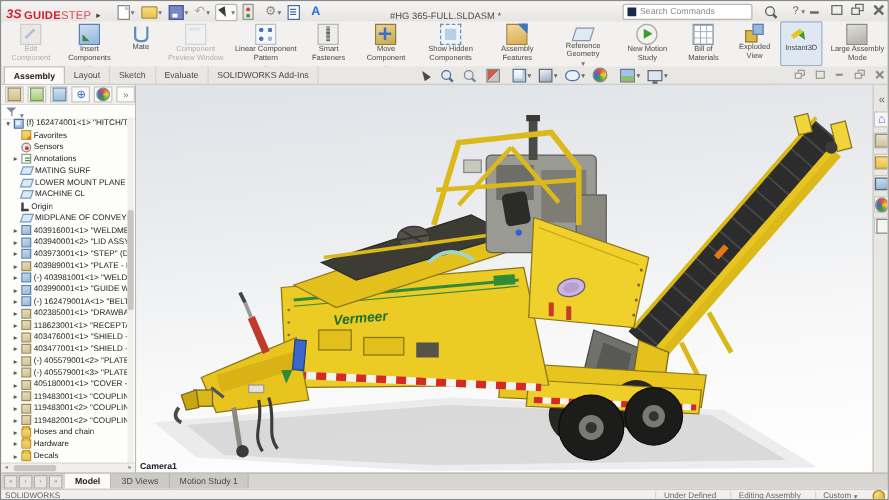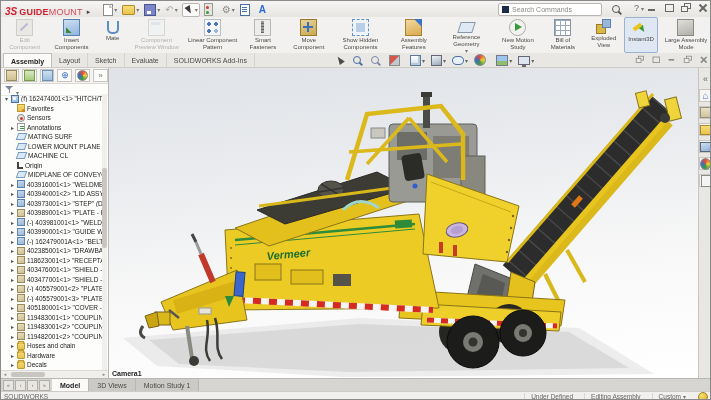--- a/index.html
+++ b/index.html
@@ -201,21 +201,21 @@
 </style>
 </head>
 <body>
 
 <div id="app">
 
   <div class="titlebar">
     <div class="brand">
       <span class="brand-mark">3S</span>
       <span class="brand-bold">GUIDE</span>
-      <span class="brand-light">MOUNT</span>
+      <span class="brand-light">STEP</span>
       <span class="brand-arrow"></span>
     </div>
     <div class="quickbar">
 
         <span class="qitem">
           <span class="ic new-icon"></span>
           <span class="caret"></span>
         </span>
 
         <span class="qitem">
@@ -251,20 +251,21 @@
         <span class="qitem">
           <span class="ic properties-icon"></span>
           <span class="caret" style="visibility: hidden;"></span>
         </span>
 
         <span class="qitem">
           <span class="ic font-icon">A</span>
           <span class="caret" style="visibility: hidden;"></span>
         </span>
       </div>
+    <div class="doc-title">#HG 365-FULL.SLDASM *</div>
     <div class="search">
       <span class="sw-badge"></span>
       <span class="search-text">Search Commands</span>
     </div>
     <span class="ic mag search-mag"></span>
     <div class="helpgrp">
       <span>?</span>
       <span class="caret"></span>
     </div>
     <div class="winbtns">

